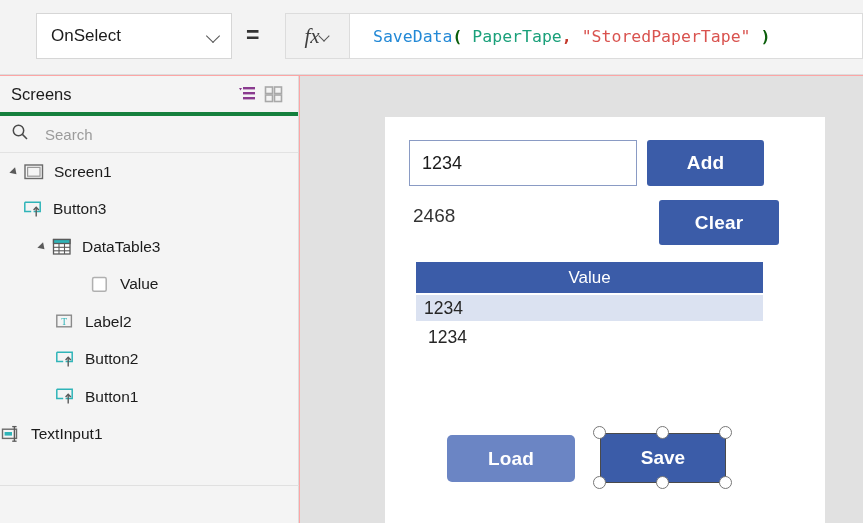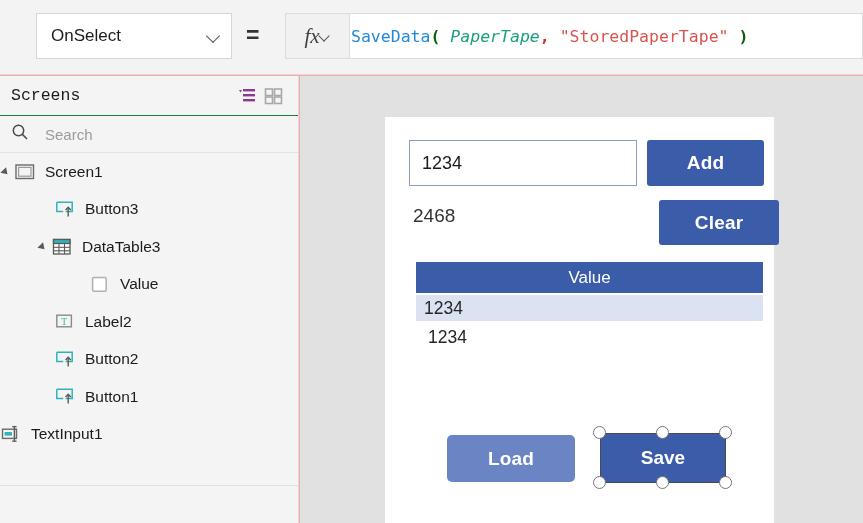--- a/index.html
+++ b/index.html
@@ -94,49 +94,48 @@
   }
   .formula-input {
     position: absolute;
     left: 350px; top: 13px;
     width: 513px; height: 46px;
     background: #ffffff;
     border: 1px solid #dcdcdc;
     border-left: none;
     display: flex;
     align-items: center;
-    padding-left: 1px;
+    padding-left: 23px;
     font-family: "DejaVu Sans Mono", monospace;
     font-size: 16.5px;
     white-space: nowrap;
     cursor: text;
   }
   .tok-fn    { color: #2389d6; }
   .tok-paren { color: #0b5e0b; font-weight: 600; }
-  .tok-ident { color: #1aa07a; font-style: italic; }
+  .tok-ident { color: #1aa07a; }
   .tok-comma { color: #c3392b; font-weight: 600; }
   .tok-str   { color: #d9534f; }
   .tok-sp    { color: transparent; }
 
   
   .sidebar {
     position: absolute;
     left: 0; top: 76px;
     width: 299px; height: 447px;
     background: #f4f4f4;
     border-right: 1px solid #dcdcdc;
   }
   .sb-header {
     position: relative;
     height: 40px;
     display: flex;
     align-items: center;
     padding: 0 12px 0 11px;
-    border-bottom: 1px solid #15803d;
-    font-family: Liberation Mono, monospace;
+    border-bottom: 4px solid #15803d;
   }
   .sb-title {
     flex: 1;
     font-size: 16.5px;
     color: #1b1b1b;
   }
   .icon-btn {
     width: 26px; height: 24px;
     display: flex;
     align-items: center;
@@ -204,21 +203,21 @@
   
   .canvas {
     position: absolute;
     left: 300px; top: 76px;
     width: 563px; height: 447px;
     background: #e1e1e1;
   }
   .app-screen {
     position: absolute;
     left: 85px; top: 41px;
-    width: 389px; height: 406px;
+    width: 440px; height: 406px;
     background: #ffffff;
   }
   .txt-input {
     position: absolute;
     left: 24px; top: 23px;
     width: 228px; height: 46px;
     background: #ffffff;
     border: 1px solid #8a9bc4;
     display: flex;
     align-items: center;
@@ -377,33 +376,33 @@
         <svg width="18" height="18" viewBox="0 0 18 18">
           <circle cx="7.5" cy="7.5" r="5.2" fill="none" stroke="#4a4a4a" stroke-width="1.5"></circle>
           <line x1="11.4" y1="11.4" x2="16" y2="16" stroke="#4a4a4a" stroke-width="1.5"></line>
         </svg>
       </span>
       <span class="sb-search-text">Search</span>
     </div>
 
     <div class="tree">
 
-      <div class="tree-row" style="">
+      <div class="tree-row" style="padding-left:9px">
         <span class="tw-arrow"></span>
         <span class="node-icon">
           <svg width="20" height="16" viewBox="0 0 20 16">
             <rect x="1" y="1" width="17.5" height="13.5" fill="none" stroke="#6a6a6a" stroke-width="1.4"></rect>
             <rect x="3.6" y="3.4" width="12.4" height="8.8" fill="none" stroke="#9a9a9a" stroke-width="1.2"></rect>
           </svg>
         </span>
         <span class="tree-label">Screen1</span>
       </div>
 
 
-      <div class="tree-row" style="padding-left:54px">
+      <div class="tree-row" style="padding-left:22px">
         <span class="node-icon">
           <svg width="20" height="17" viewBox="0 0 20 17">
             <path d="M1.8 1.2 H17.2 V10.4 H10.6" fill="none" stroke="#2fb4b8" stroke-width="1.5"></path>
             <path d="M1.8 1.2 V10.4 H8.2" fill="none" stroke="#2fb4b8" stroke-width="1.5"></path>
             <line x1="13.2" y1="15.4" x2="13.2" y2="6.6" stroke="#5a5a5a" stroke-width="1.4"></line>
             <path d="M10.6 9 L13.2 6.2 L15.8 9" fill="none" stroke="#5a5a5a" stroke-width="1.4"></path>
           </svg>
         </span>
         <span class="tree-label">Button3</span>
       </div>

